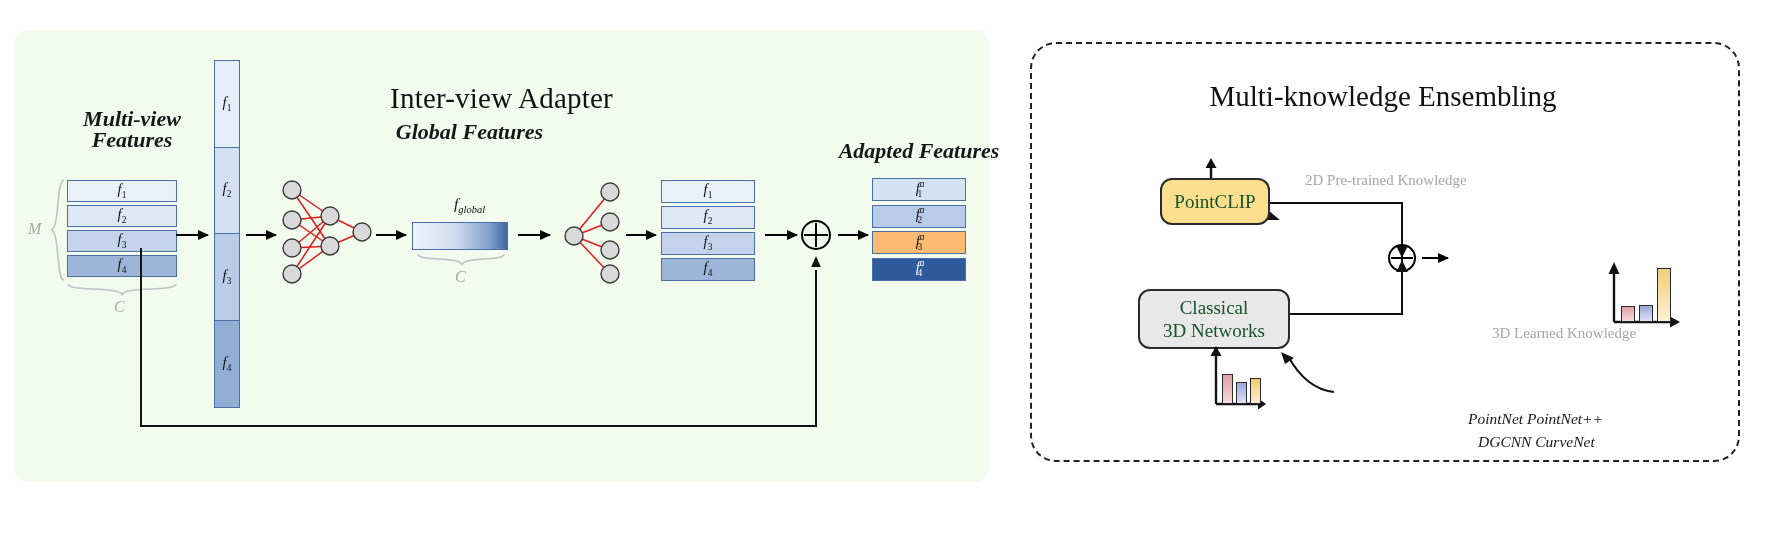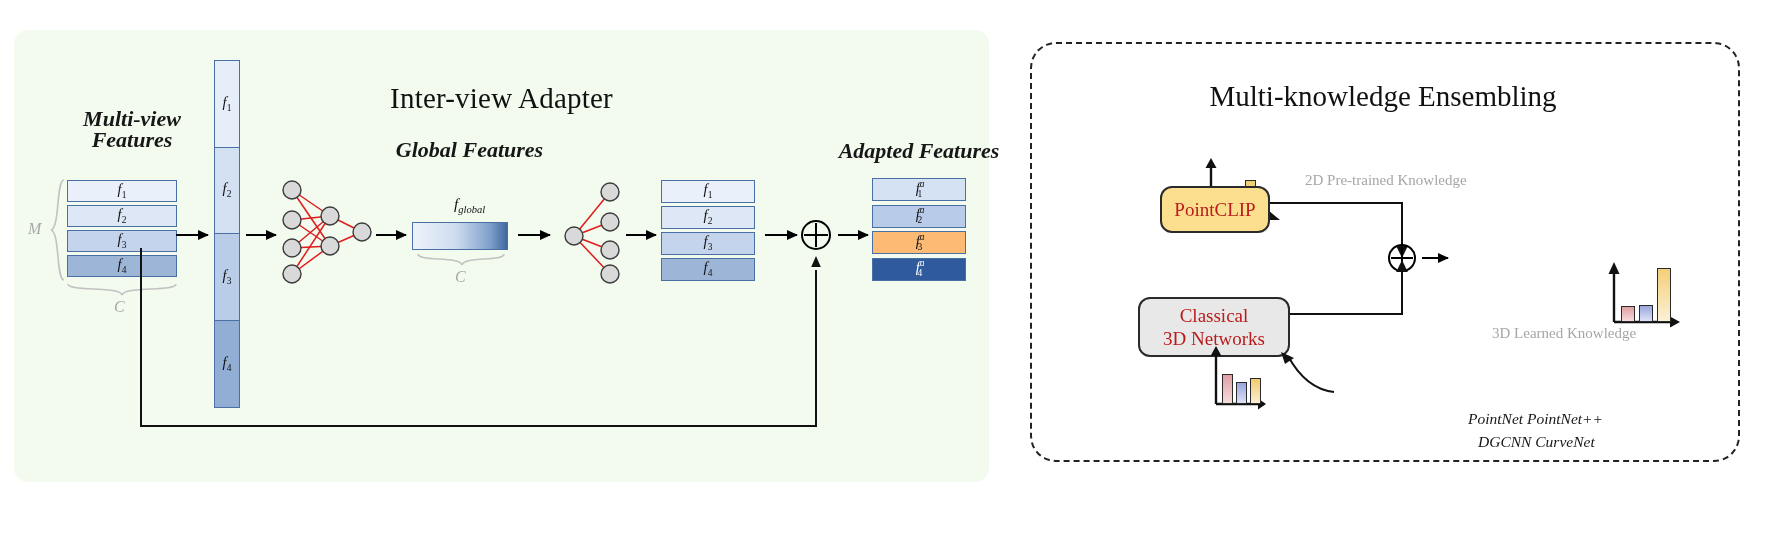--- a/index.html
+++ b/index.html
@@ -131,21 +131,21 @@
     display: flex;
     align-items: center;
     justify-content: center;
   }
   .cb-seg:last-child { border-bottom: none; }
 
   
   #mlp { position: absolute; left: 278px; top: 178px; width: 96px; height: 106px; }
 
   
-  #gf-label { left: 382px; top: 139px; width: 175px; }
+  #gf-label { left: 382px; top: 121px; width: 175px; }
   #fglobal-lab {
     position: absolute;
     left: 417px;
     top: 195px;
     width: 105px;
     text-align: center;
     font-style: italic;
     font-size: 15.5px;
     font-family: "Liberation Serif", serif;
     color: #111;
@@ -231,22 +231,21 @@
   .rounded-box {
     position: absolute;
     border: 2.2px solid #2a2a2a;
     border-radius: 12px;
     box-sizing: border-box;
     display: flex;
     align-items: center;
     justify-content: center;
     text-align: center;
     font-family: "Liberation Serif", serif;
-    color: #b91c1c;
-    margin-top: 8px;
+    color: #14532d;
   }
   #pointclip-box {
     left: 1160px; top: 178px;
     width: 110px; height: 47px;
     background: #fcdf8e;
     font-size: 19px;
   }
   #classical-box {
     left: 1138px; top: 289px;
     width: 152px; height: 60px;

